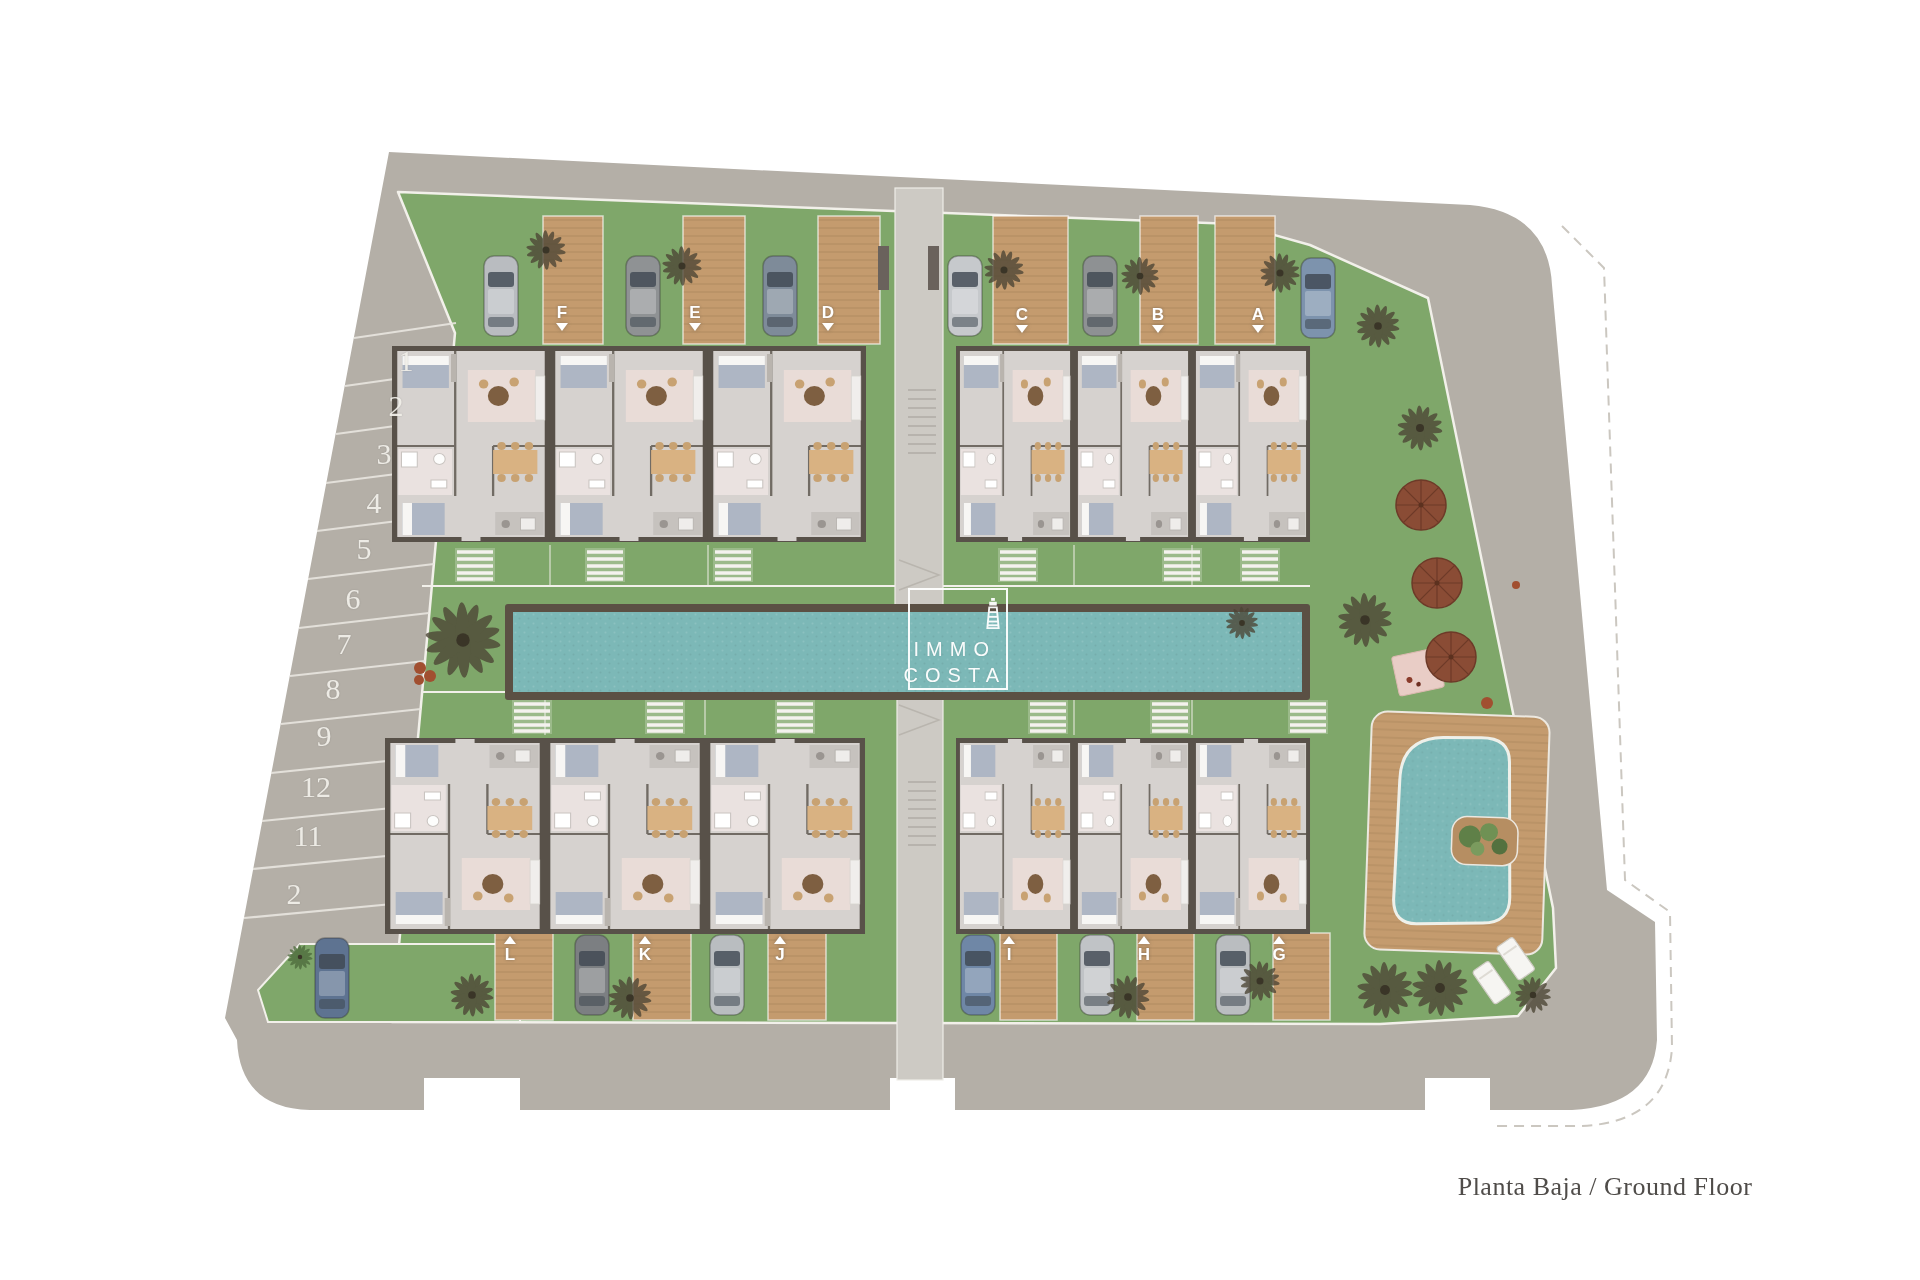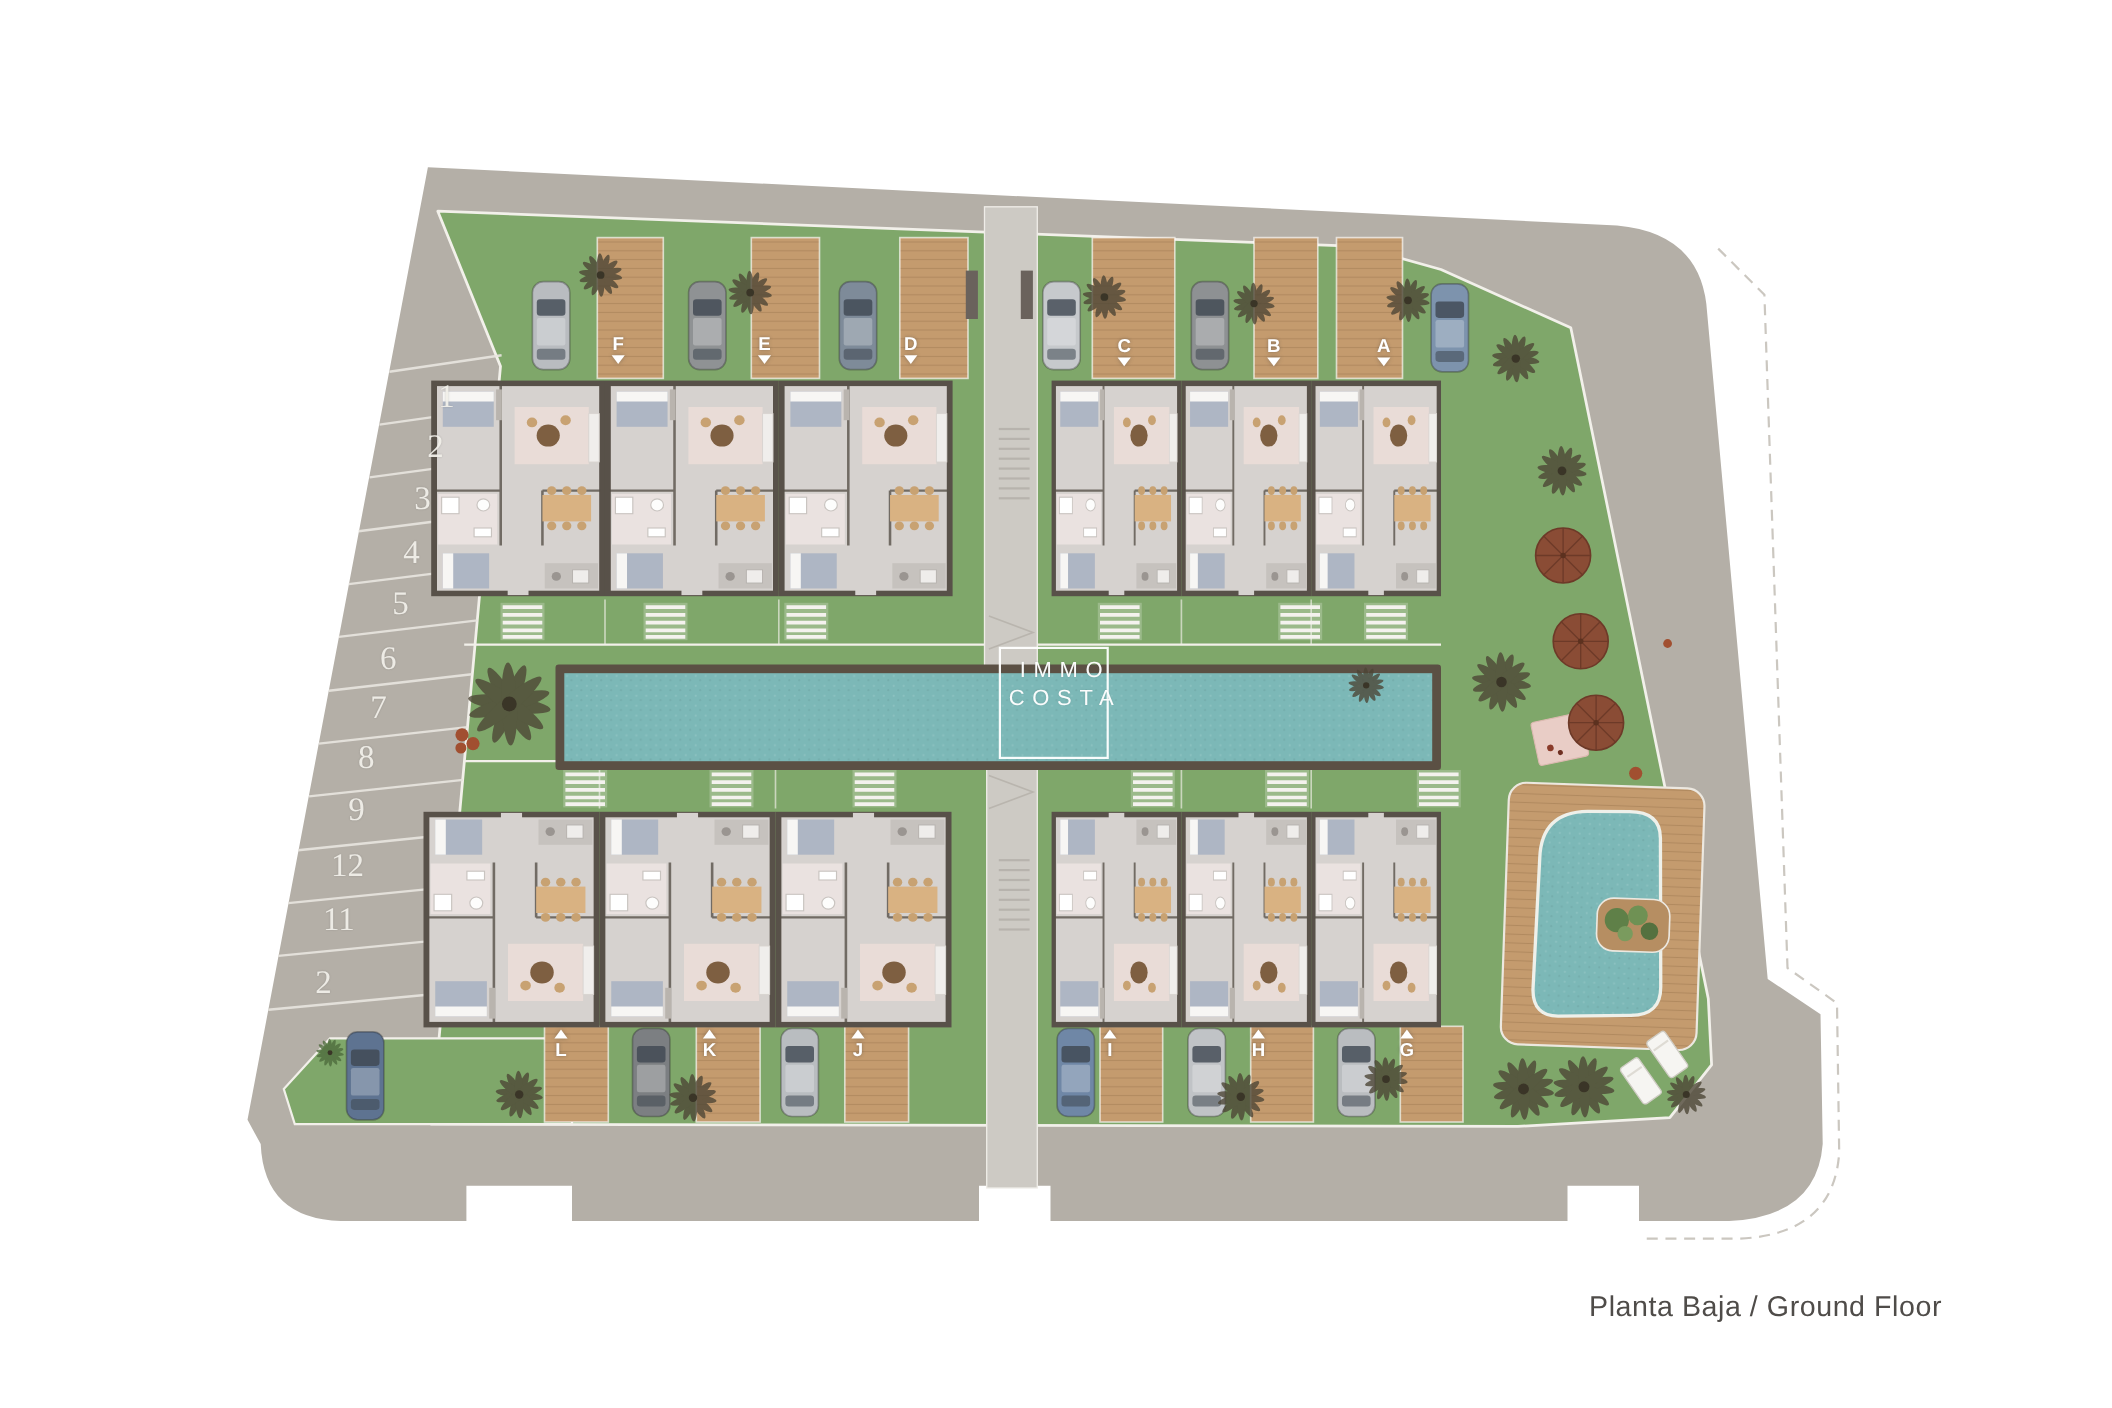--- a/index.html
+++ b/index.html
@@ -14,28 +14,28 @@
   .tri-down{width:0;height:0;border-left:6px solid transparent;border-right:6px solid transparent;
             border-top:8px solid var(--label,#ffffff);filter:drop-shadow(0 0 2px rgba(60,60,60,.4));}
   .tri-up{width:0;height:0;border-left:6px solid transparent;border-right:6px solid transparent;
           border-bottom:8px solid var(--label,#ffffff);filter:drop-shadow(0 0 2px rgba(60,60,60,.4));}
   
   .pnum{position:absolute;width:46px;text-align:center;font-family:"Liberation Serif",serif;
         font-size:30px;color:#f1efe9;opacity:.95;text-shadow:0 0 2px rgba(90,90,90,.3);}
   
   #logo{position:absolute;left:908px;top:588px;width:100px;height:102px;
         border:2.5px solid rgba(255,255,255,.95);box-sizing:border-box;
-        display:flex;flex-direction:row;align-items:flex-start;justify-content:flex-start;}
+        display:flex;flex-direction:column;align-items:flex-end;justify-content:flex-start;}
   #logo .lh{margin-top:8px;}
   #logo .ltext{color:#ffffff;font-size:20px;letter-spacing:7px;text-indent:7px;
                text-align:center;line-height:26px;margin-top:6px;opacity:.97;
                text-shadow:0 0 2px rgba(80,110,110,.25);}
   
   #caption{position:absolute;left:1395px;top:1172px;width:420px;text-align:center;
-           font-size:26px;letter-spacing:.5px;color:#4f4c49;}
+           font-size:26px;letter-spacing:.5px;color:#4f4c49;font-family:Liberation Serif, serif;}
 </style>
 </head>
 <body>
 
 <div id="stage">
 
 <svg id="plan-svg" width="1920" height="1280" viewBox="0 0 1920 1280">
   <defs>
     <pattern id="wt" width="9" height="9" patternUnits="userSpaceOnUse">
       <rect width="9" height="9" fill="var(--water,#7cb8b7)"></rect>

